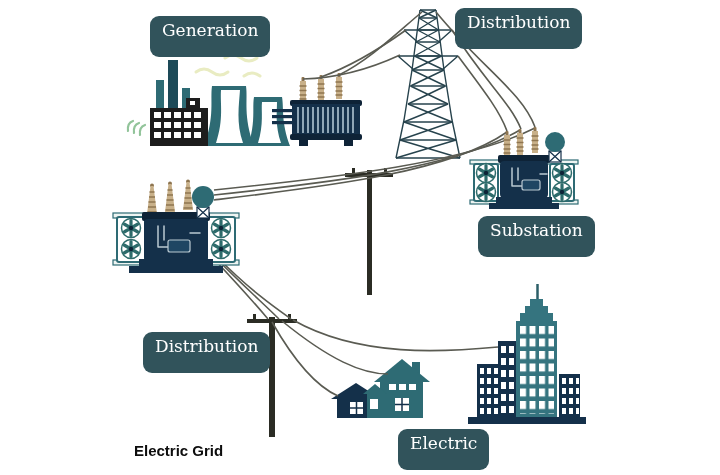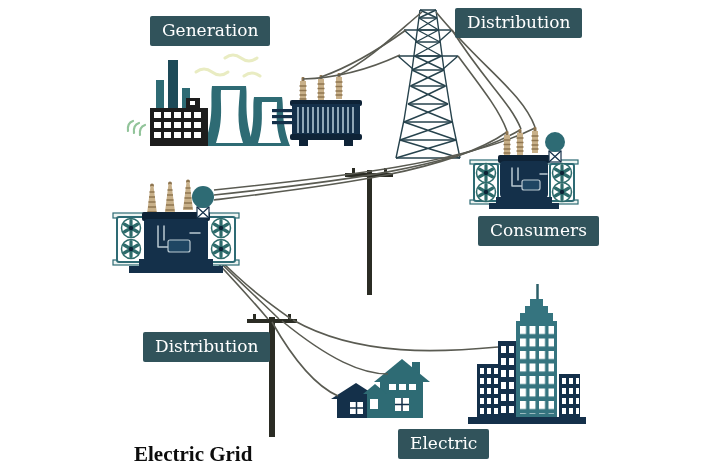--- a/index.html
+++ b/index.html
@@ -12,25 +12,25 @@
     --factory_black:#1d1d1d; --smoke:#e9ecc2; --grass:#92c49a;
     --fan_teal:#2d6b6b; --title_text:#0d0d0d; --background:#ffffff;
   }
   html,body{margin:0;padding:0;}
   body{background:#888;font-family:"DejaVu Serif",serif;}
   #stage{position:relative;width:720px;height:475px;background:var(--background);overflow:hidden;}
   #stage svg{position:absolute;left:0;top:0;}
   .pill{
     position:absolute; background:var(--label_bg); color:var(--label_text);
     font-family:"DejaVu Serif",serif; font-size:17px; line-height:1;
-    padding:6px 12px 7px 12px; border-radius:2px; white-space:nowrap;
+    padding:6px 12px 18px 12px; border-radius:9px; white-space:nowrap;
   }
   .title{
     position:absolute; color:var(--title_text);
-    font-family:Liberation Serif, serif; font-weight:bold; font-size:21px; white-space:nowrap;
+    font-family:Liberation Sans, sans-serif; font-weight:bold; font-size:15px; white-space:nowrap;
   }
   .fill-teal{fill:var(--teal)} .fill-tealb{fill:var(--teal_building)} .fill-teald{fill:var(--teal_dark)}
   .fill-navy{fill:var(--navy)} .fill-navyd{fill:var(--navy_dark)} .fill-panel{fill:var(--navy_panel)}
   .fill-tan{fill:var(--tan)} .fill-tand{fill:var(--tan_dark)}
   .fill-black{fill:var(--factory_black)} .fill-white{fill:#fff} .fill-pole{fill:var(--pole)}
   .st-wire{stroke:var(--wire);fill:none;stroke-width:1.6}
   .st-tower{stroke:var(--tower_stroke);fill:none;stroke-width:1.4}
   .st-smoke{stroke:var(--smoke);fill:none;stroke-width:3;stroke-linecap:round}
   .st-grass{stroke:var(--grass);fill:none;stroke-width:2.2;stroke-linecap:round}
   .st-rib{stroke:var(--tan_dark);stroke-width:1.3}
@@ -258,17 +258,17 @@
     <rect x="496" y="197" width="56" height="6" class="fill-navy"></rect>
     <rect x="489" y="203" width="70" height="6" class="fill-navy"></rect>
     <rect x="549" y="151" width="12" height="11" class="fill-white" stroke="var(--navy)" stroke-width="1.2"></rect>
     <path class="st-navy" d="M549,151 L561,162 M561,151 L549,162"></path>
     <circle cx="555" cy="142" r="10" class="fill-teal"></circle>
   </g>
 </svg>
 
   <div class="pill" style="left:150px;top:16px">Generation</div>
   <div class="pill" style="left:455px;top:8px">Distribution</div>
-  <div class="pill" style="left:478px;top:216px">Consumers</div>
+  <div class="pill" style="left:478px;top:216px">Substation</div>
   <div class="pill" style="left:143px;top:332px">Distribution</div>
   <div class="pill" style="left:398px;top:429px">Electric</div>
   <div class="title" style="left:134px;top:442px">Electric Grid</div>
 </div>
 
 </body></html>

